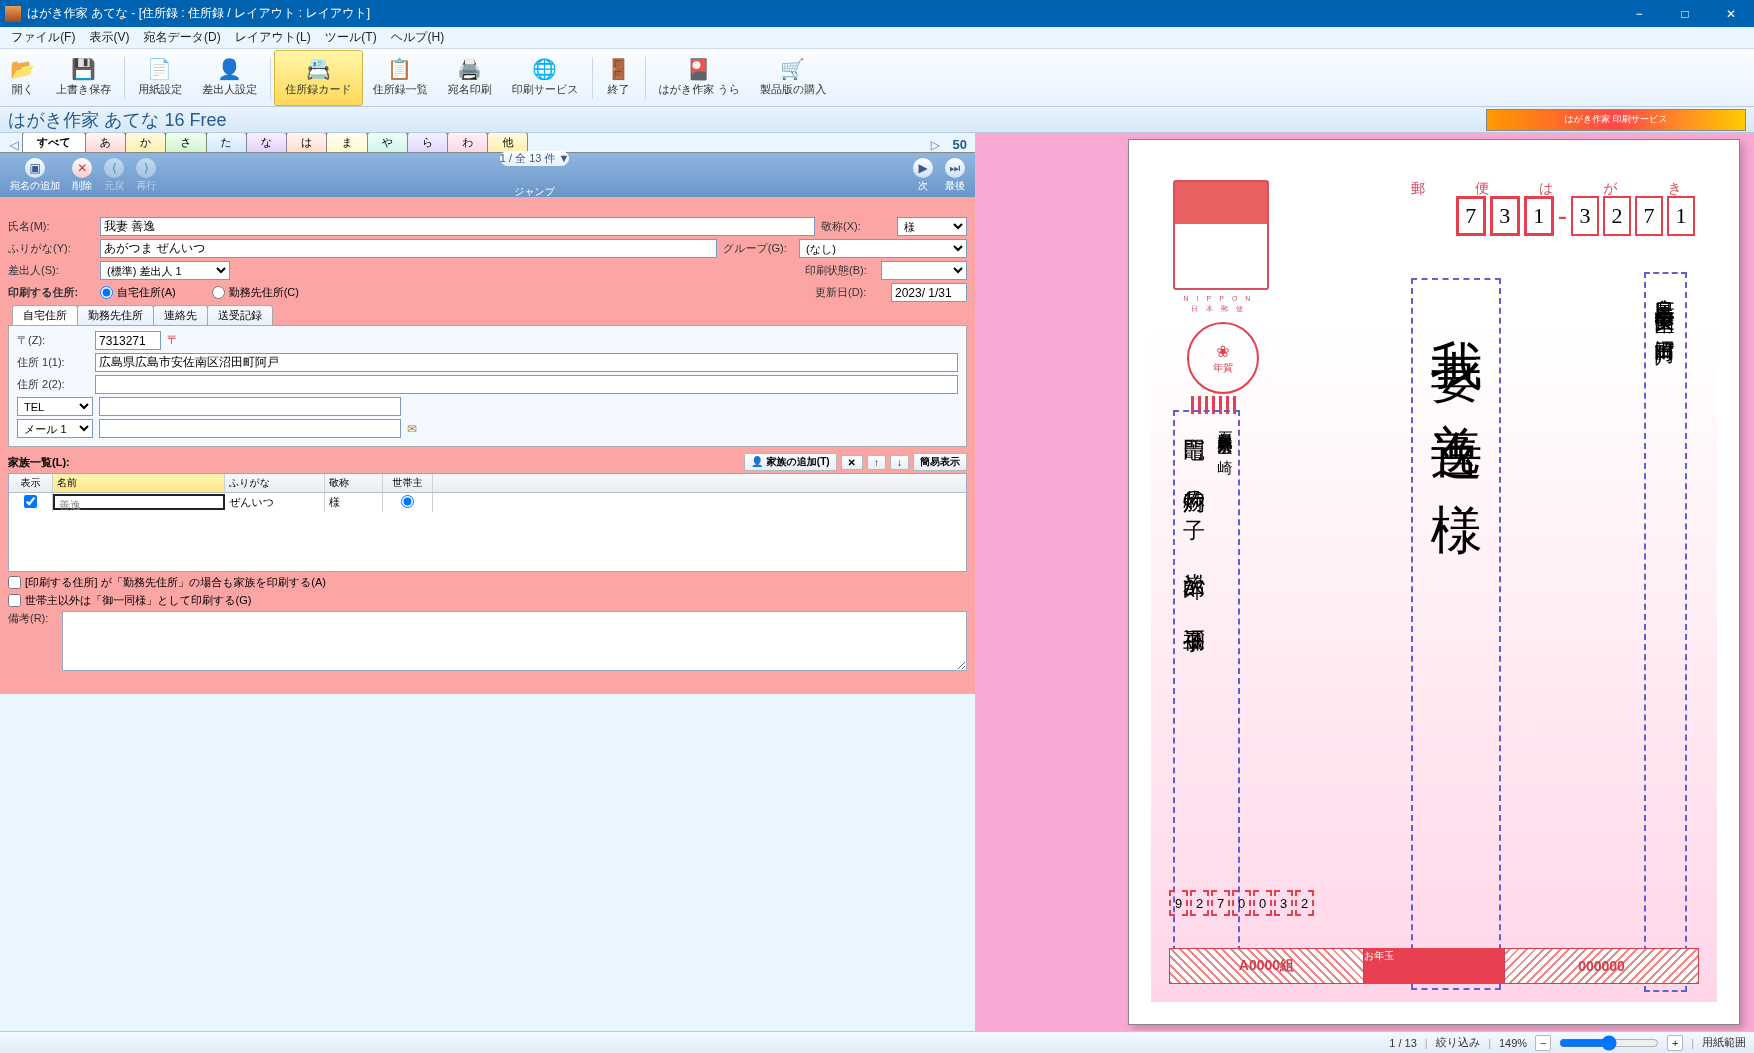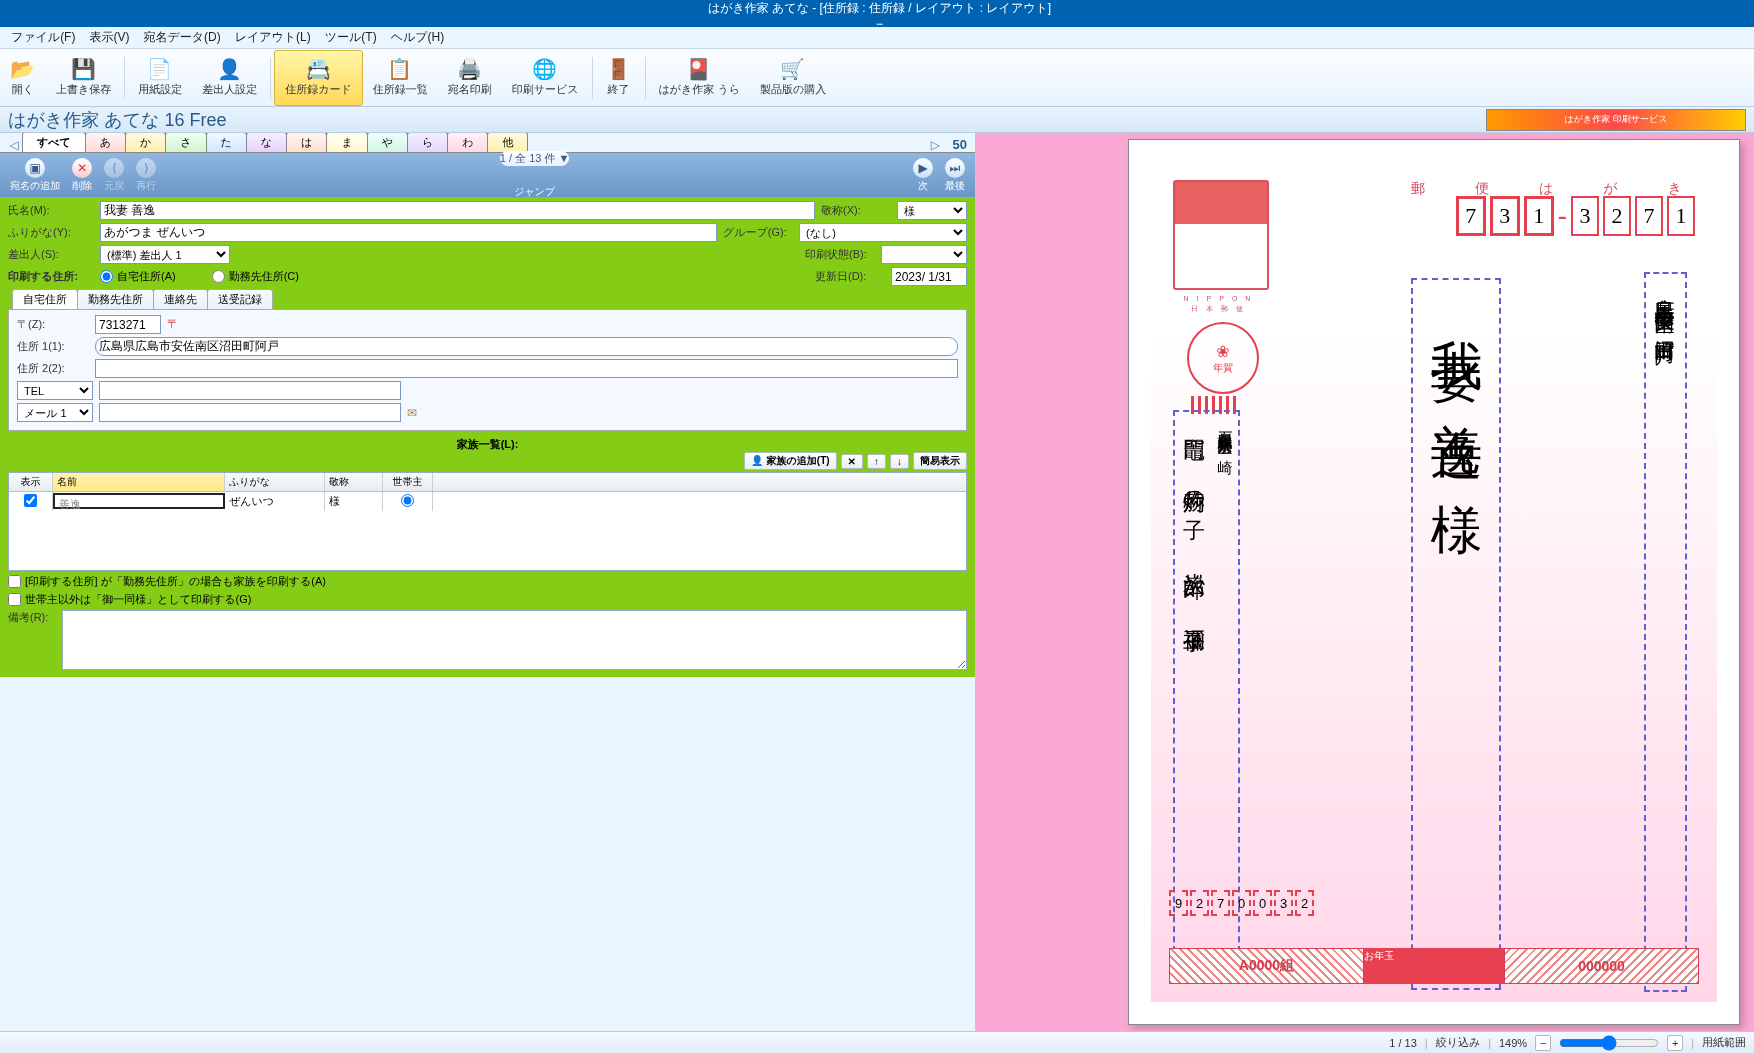--- a/index.html
+++ b/index.html
@@ -1,20 +1,20 @@
 <!DOCTYPE html>
 <html><head>
 <meta charset="utf-8">
 <style>
 * { margin: 0; padding: 0; box-sizing: border-box; font-family: "MS PGothic", "Meiryo", sans-serif; }
 body { background: #fff; overflow: hidden; font-size: 12px; }
 
 .window { width: 1754px; height: 1053px; display: flex; flex-direction: column; }
 
-.titlebar { background: #0063B1; height: 27px; display: flex; align-items: center; color: #fff; padding-left: 5px; flex-direction: column; }
+.titlebar { background: #0063B1; height: 27px; display: flex; align-items: center; color: #fff; padding-left: 5px; }
 .titlebar-icon { width: 16px; height: 16px; background: linear-gradient(#e8a05a, #a04b20); margin-right: 6px; }
 .titlebar-text { font-size: 12px; flex-shrink: 0; }
 .titlebar-spacer { flex: 1; }
 .win-btn { width: 46px; height: 27px; display: flex; align-items: center; justify-content: center; color: #fff; }
 
 .menubar { background: #EAF6FF; height: 22px; display: flex; align-items: center; padding-left: 5px; gap: 2px; border-bottom: 1px solid #c8d8e8; }
 .menu-item { padding: 2px 6px; font-size: 12px; color: #222; }
 
 .toolbar { background: linear-gradient(#fbfdff, #e8f3ff); height: 58px; display: flex; align-items: center; border-bottom: 1px solid #b8cce0; }
 .tb-btn { display: flex; flex-direction: column; align-items: center; padding: 4px 10px; font-size: 11px; color: #333; height: 56px; justify-content: center; gap: 2px; }
@@ -48,37 +48,37 @@
 .index-count { margin-left: auto; margin-right: 8px; color: #2a5a89; font-size: 13px; font-weight: bold; }
 
 .navbar { background: linear-gradient(#8EB6E0, #6A96C8); height: 44px; display: flex; align-items: center; padding: 0 6px; color: #fff; gap: 4px; position: relative; }
 .nav-btn { display: flex; flex-direction: column; align-items: center; font-size: 10px; padding: 2px 4px; gap: 1px; }
 .nav-circle { width: 20px; height: 20px; border-radius: 50%; display: flex; align-items: center; justify-content: center; font-size: 12px; }
 .nc-add { background: linear-gradient(#fff,#cce0f5); color: #3a5a88; }
 .nc-del { background: linear-gradient(#fff,#fbcccc); color: #cc3333; }
 .nc-nav { background: linear-gradient(#fff,#cce0f5); color: #3a5a88; }
 .jump-bar { flex: 1; height: 18px; background: linear-gradient(#fff,#e8f0fa); border-radius: 9px; margin: 0 4px; position: relative; display: flex; align-items: center; justify-content: center; color: #3a5a89; font-size: 11px; }
 
-.form-area { padding: 4px 8px; background: #84cc16; }
+.form-area { padding: 20px 8px; background: #fca5a5; }
 .form-row { display: flex; align-items: center; gap: 6px; margin-bottom: 3px; }
 .form-label { font-size: 11px; color: #333; width: 86px; text-align: left; }
 .text-input { border: 1px solid #7a9ac5; background: #fff; height: 19px; padding: 1px 3px; font-size: 12px; }
 .name-input { flex: 1; }
 .select-input { border: 1px solid #7a9ac5; background: #fff; height: 19px; padding: 0 2px; font-size: 11px; }
 .radio-grp { display: flex; align-items: center; gap: 4px; font-size: 11px; }
 
 .sub-label { font-size: 11px; color: #333; width: 72px; text-align: left; }
 .right-col { display: flex; align-items: center; gap: 4px; margin-left: auto; }
 
 .detail-tabs { height: 20px; display: flex; padding-left: 4px; margin-top: 2px; }
 .detail-tab { border: 1px solid #aaa; border-bottom: none; background: linear-gradient(#f8fbff,#e8f0fa); border-radius: 3px 3px 0 0; padding: 2px 10px; font-size: 11px; margin-right: -1px; }
 .detail-tab.active { background: #fff; }
 .detail-body { border: 1px solid #aaa; background: #f4f9ff; padding: 5px 8px; }
 
-.family-header { display: flex; align-items: center; margin-top: 6px; font-size: 11px; font-weight: bold; flex-direction: column; }
+.family-header { display: flex; align-items: center; margin-top: 6px; font-size: 11px; font-weight: bold; }
 .family-ctrl { margin-left: auto; display: flex; gap: 4px; align-items: center; }
 .mini-btn { border: 1px solid #b0b8c0; background: linear-gradient(#fff,#e8eef5); padding: 1px 6px; font-size: 10px; border-radius: 2px; }
 
 .family-table { border: 1px solid #9aaac0; background: #fff; margin-top: 2px; }
 .ft-head { display: flex; background: linear-gradient(#f8fafc,#e8ecf0); border-bottom: 1px solid #b8c0c8; font-size: 10px; }
 .ft-cell { border-right: 1px solid #c8d0d8; padding: 2px 4px; }
 .ft-head .ft-name { background: linear-gradient(#FFF4B0,#FFE888); }
 .ft-row { display: flex; font-size: 11px; height: 18px; align-items: center; }
 .ft-display { width: 44px; text-align: center; }
 .ft-name { width: 172px; }
@@ -301,21 +301,21 @@
           <div class="detail-tab">送受記録</div>
         </div>
         <div class="detail-body">
           <div class="form-row">
             <span class="sub-label">〒(Z):</span>
             <input class="text-input" style="width: 66px;" value="7313271">
             <span style="color:#d04050">〒</span>
           </div>
           <div class="form-row">
             <span class="sub-label">住所 1(1):</span>
-            <input class="text-input" style="flex: 1 1 0%; border-radius: 9px;" value="広島県広島市安佐南区沼田町阿戸">
+            <input class="text-input" style="flex: 1 1 0%;" value="広島県広島市安佐南区沼田町阿戸">
           </div>
           <div class="form-row">
             <span class="sub-label">住所 2(2):</span>
             <input class="text-input" style="flex: 1 1 0%;" value="">
           </div>
           <div class="form-row">
             <select class="select-input" style="width:76px"><option>TEL</option></select>
             <input class="text-input" style="width: 302px;" value="">
           </div>
           <div class="form-row">

